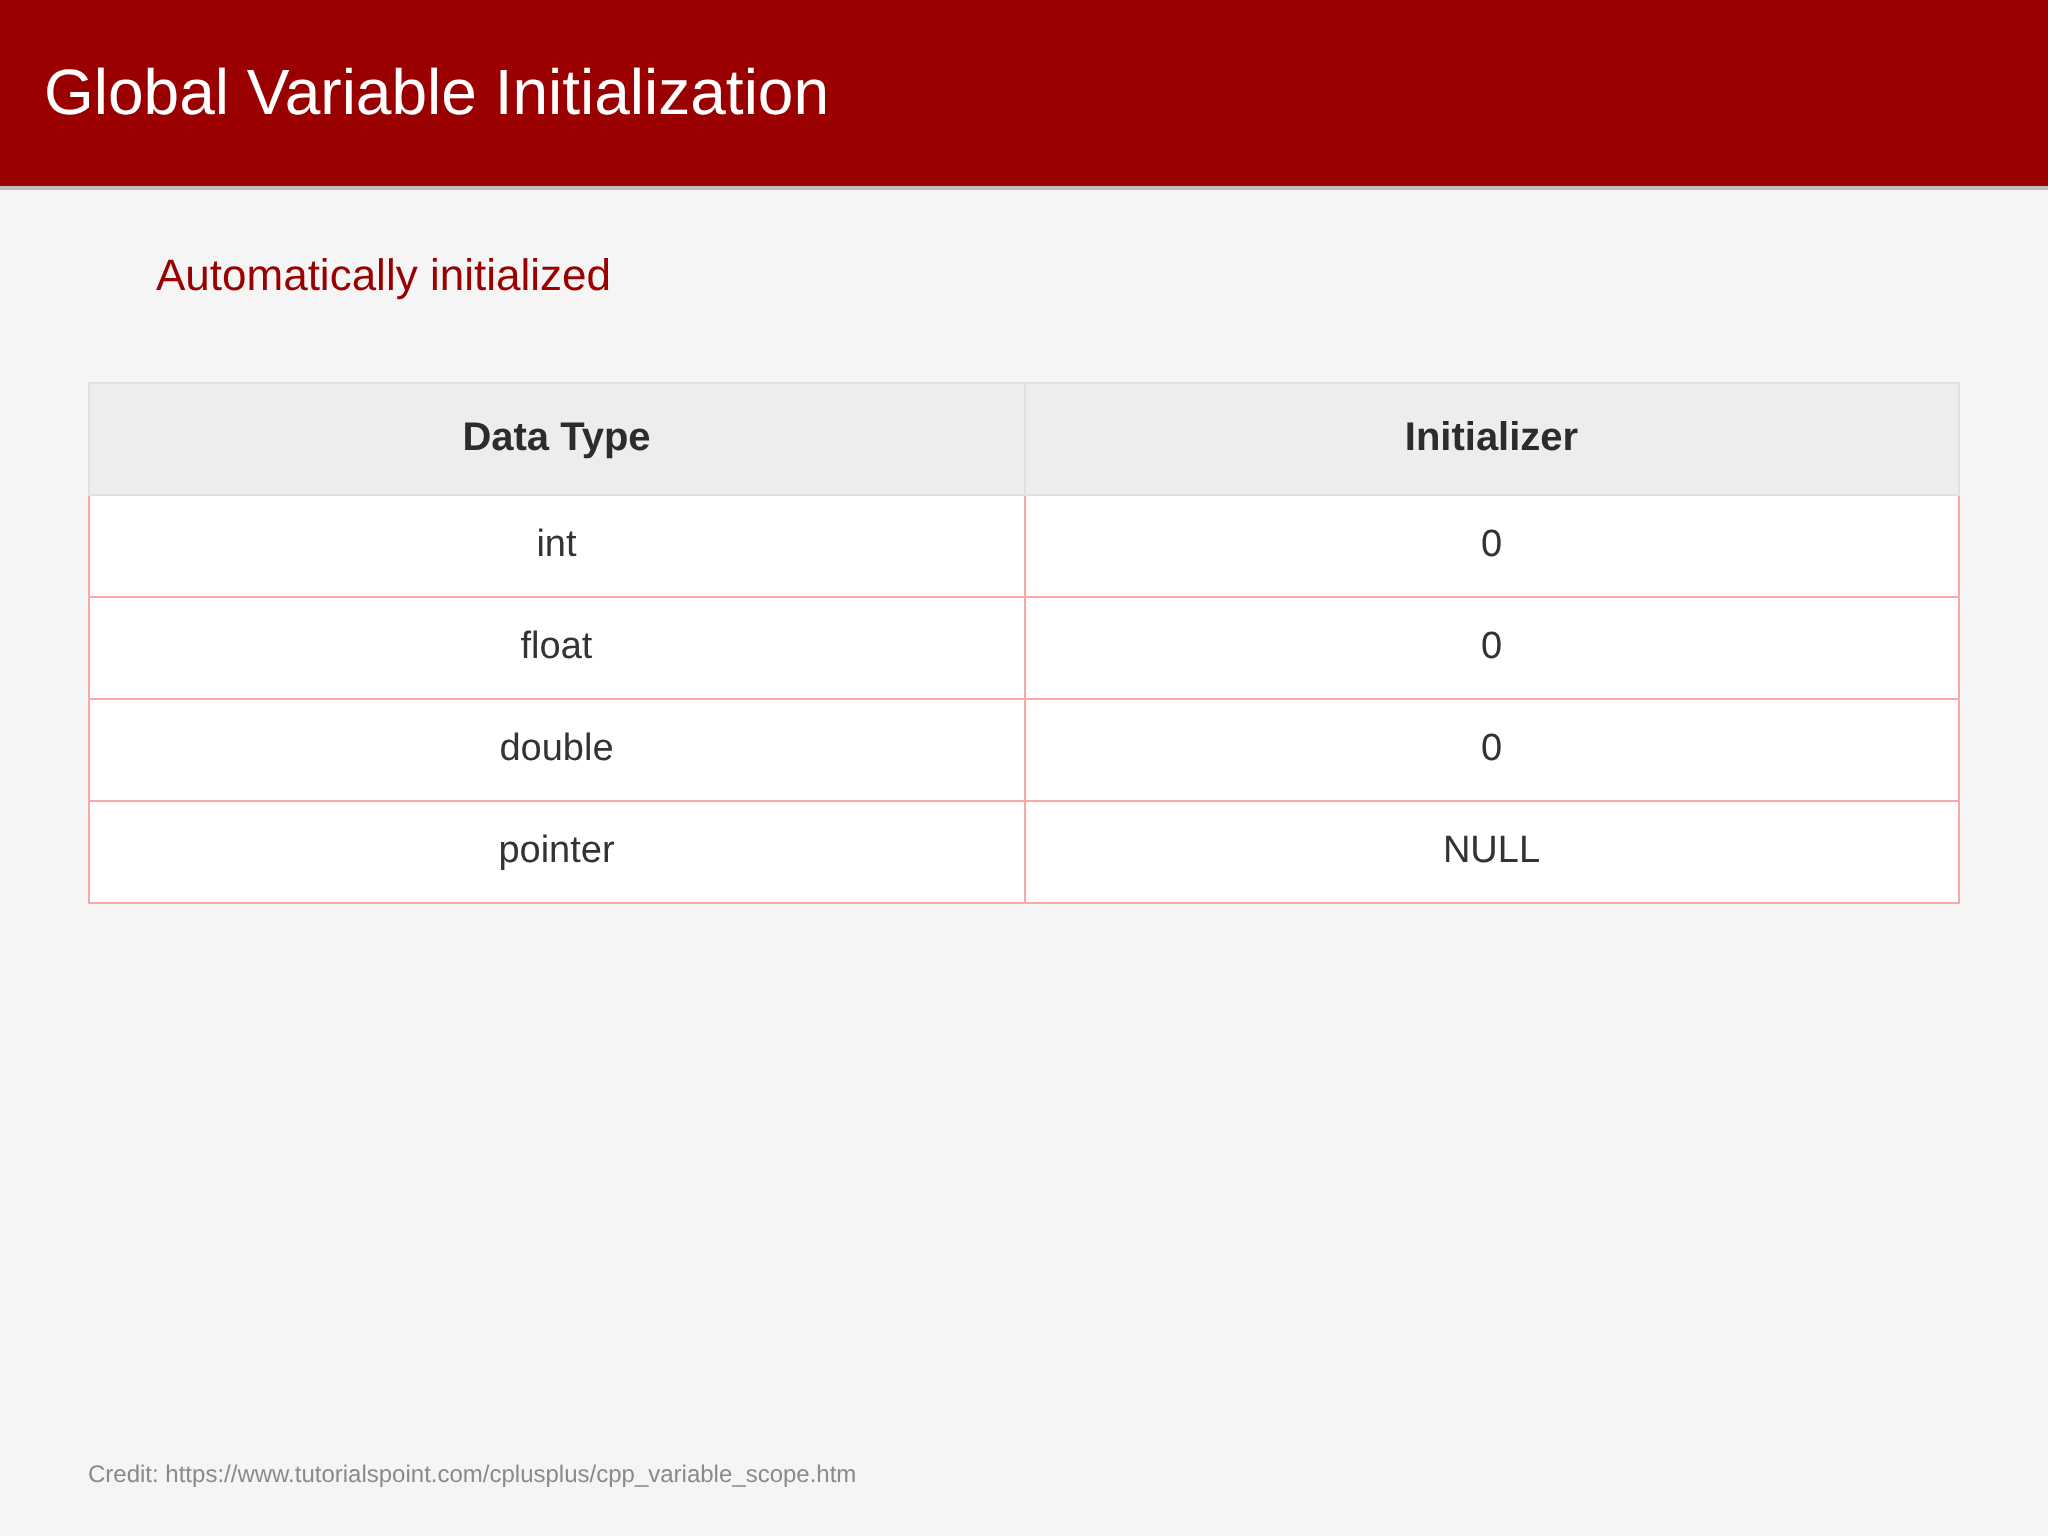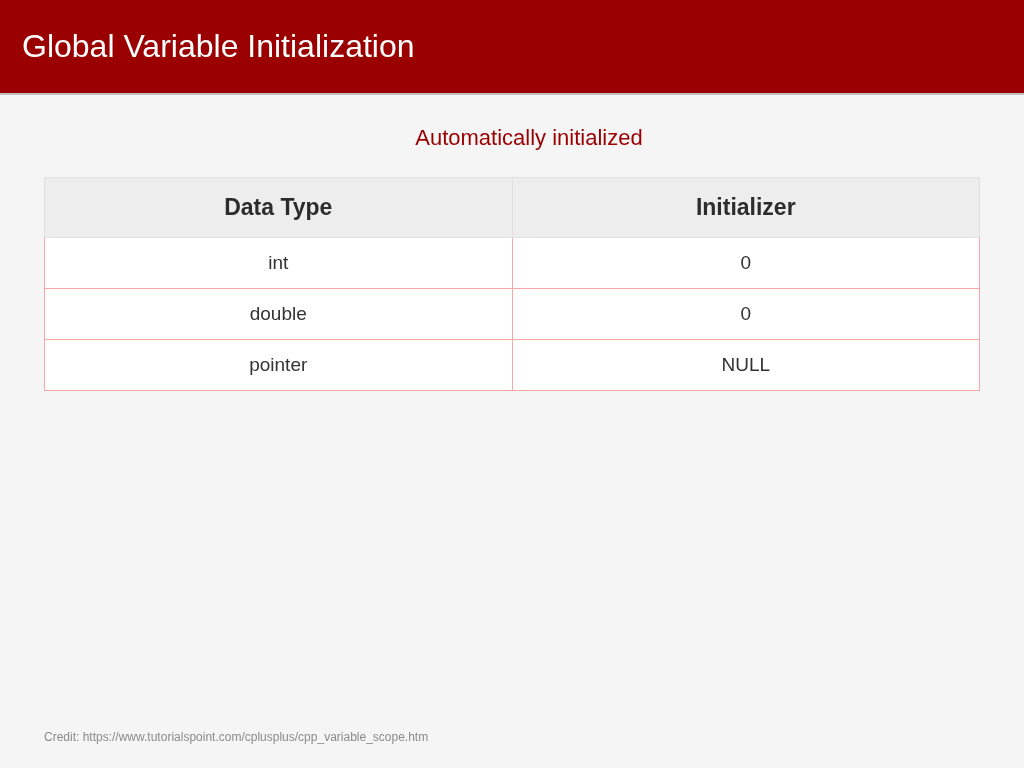--- a/index.html
+++ b/index.html
@@ -21,33 +21,32 @@
   .body-area {
     padding: 30px 44px 0 44px;
     position: relative;
     height: calc(768px - 95px);
   }
   .subtitle {
     color: #9a0000;
     font-size: 22px;
     font-weight: 400;
     margin-left: 34px;
-    margin-bottom: 26px;
-    text-align: center;
+    margin-bottom: 40px;
   }
   table.data {
     width: 100%;
     border-collapse: collapse;
     background: #ffffff;
     border: 1px solid #e4e4e4;
   }
   table.data th {
     background: #ededed;
     color: #2c2c2c;
-    font-size: 23px;
+    font-size: 20px;
     font-weight: 700;
     padding: 16px 0;
     border: 1px solid #e0e0e0;
     width: 50%;
   }
   table.data td {
     color: #333333;
     font-size: 19px;
     font-weight: 400;
     text-align: center;
@@ -79,20 +78,24 @@
         <th>Data Type</th>
         <th>Initializer</th>
       </tr>
     </thead>
     <tbody>
       <tr>
         <td>int</td>
         <td>0</td>
       </tr>
       <tr>
+        <td>float</td>
+        <td>0</td>
+      </tr>
+      <tr>
         <td>double</td>
         <td>0</td>
       </tr>
       <tr>
         <td>pointer</td>
         <td>NULL</td>
       </tr>
     </tbody>
   </table>
 

